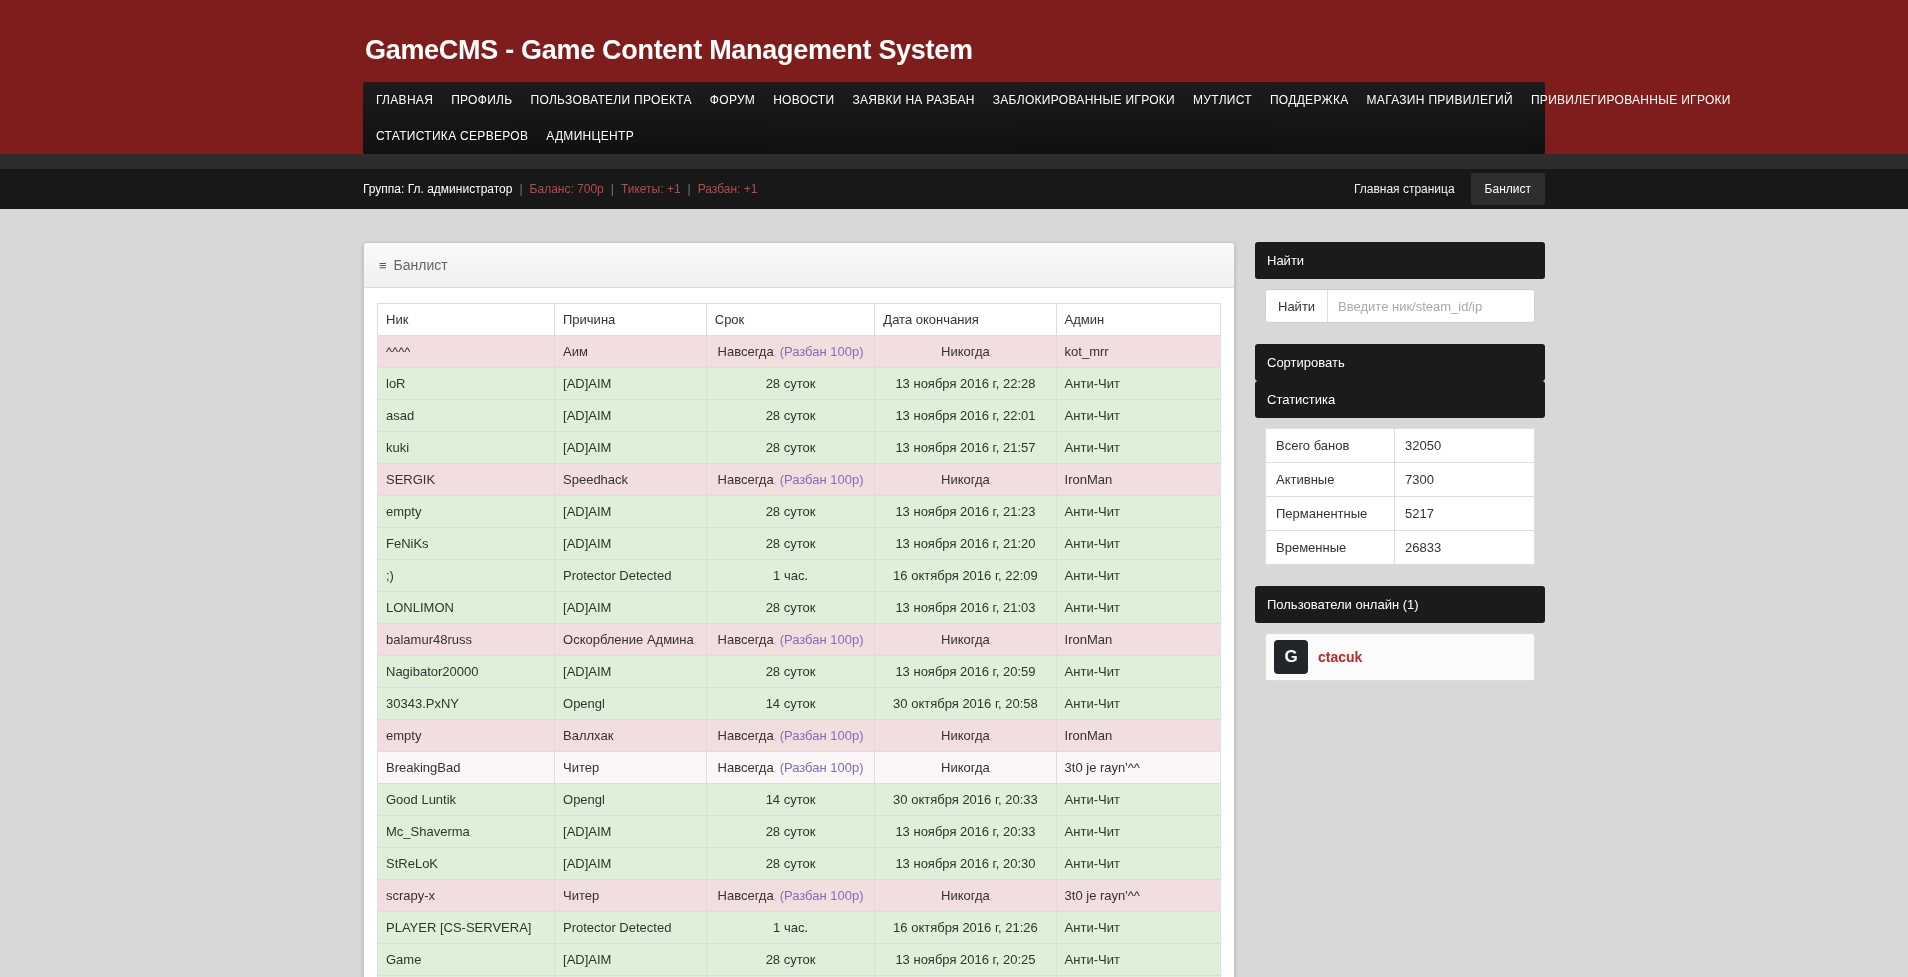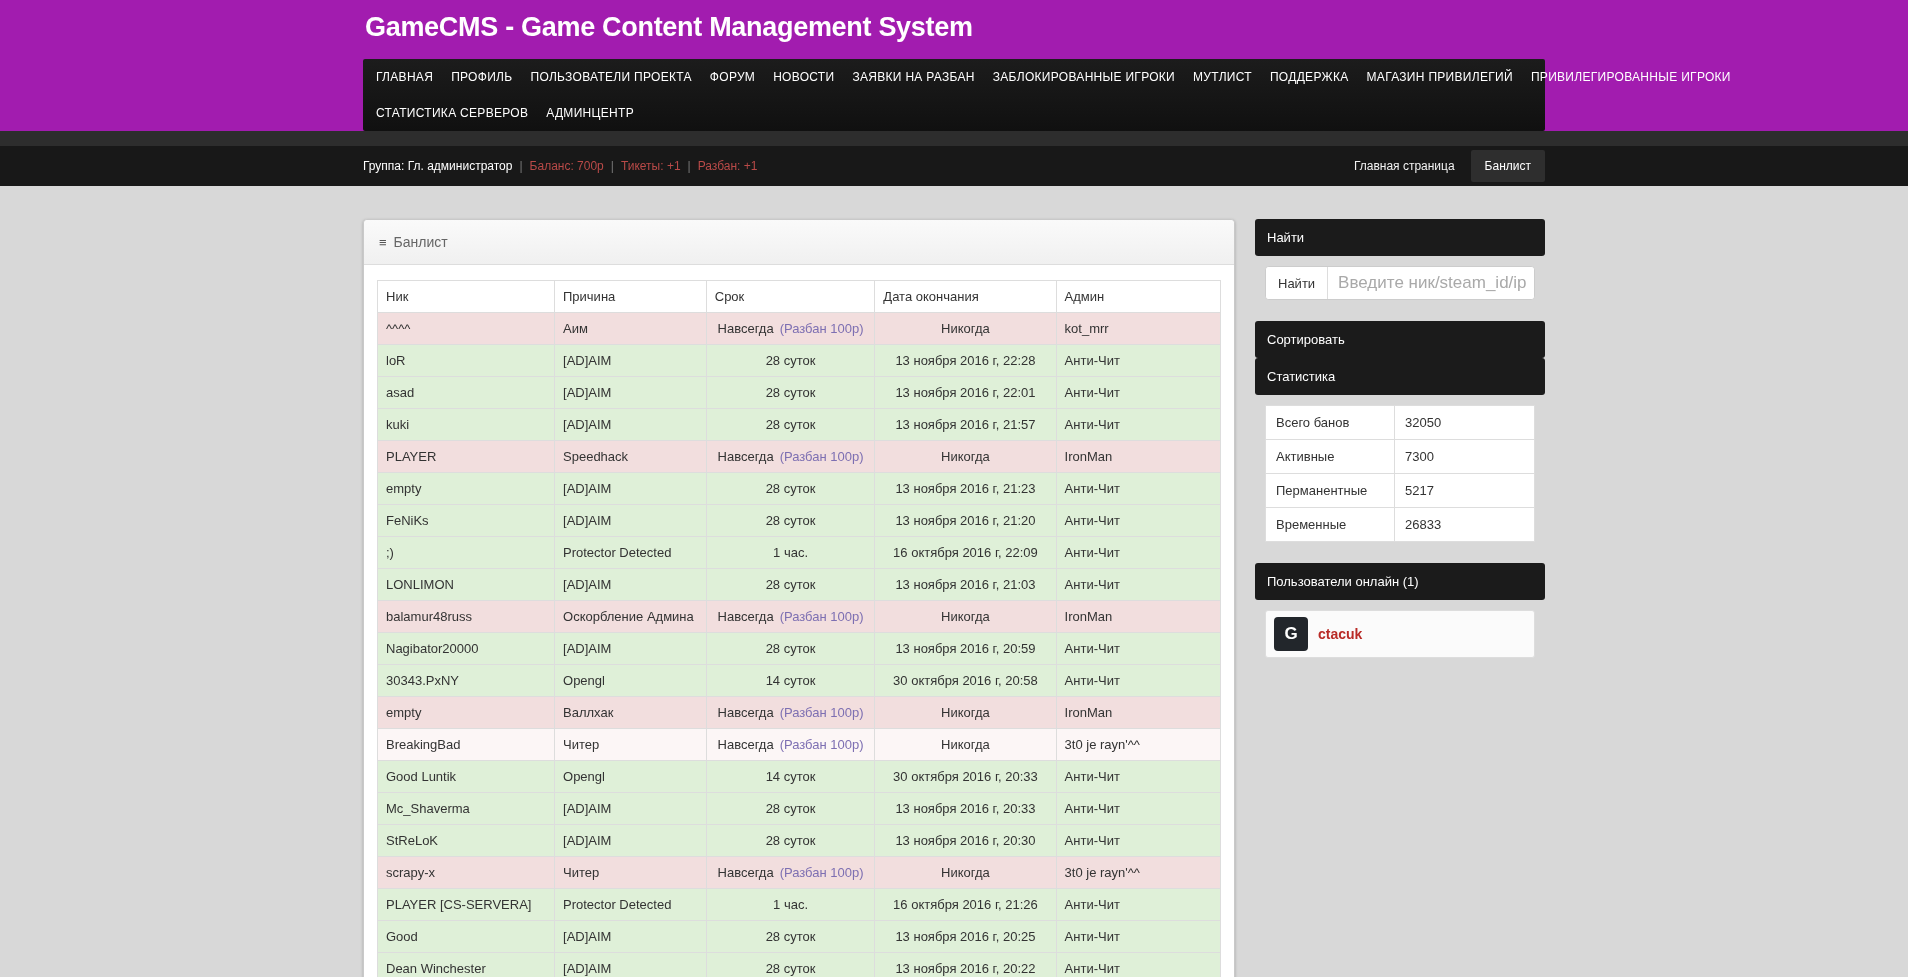--- a/index.html
+++ b/index.html
@@ -5,21 +5,21 @@
   * { box-sizing: border-box; margin: 0; padding: 0; }
   html, body { width: 1908px; height: 977px; overflow: hidden; }
   body {
     font-family: "Liberation Sans", sans-serif;
     background: #d8d8d8;
     color: #333;
   }
   .container { width: 1182px; margin: 0 auto; }
 
   
-  .dark-zone { background: #a21caf; padding-top: 12px; }
+  .dark-zone { background: #7f1d1d; padding-top: 35px; }
   .page-title {
     color: #fff; font-size: 27px; font-weight: bold;
     letter-spacing: -0.3px; margin: 0 0 16px 2px;
   }
   .navbar {
     background: linear-gradient(#1c1c1c, #101010);
     border-radius: 2px; padding: 0 4px 0 4px;
   }
   .nav-row { display: flex; flex-wrap: nowrap; height: 36px; align-items: stretch; }
   .nav-item {
@@ -91,21 +91,21 @@
     border: 1px solid #ccc; border-radius: 4px; overflow: hidden;
   }
   .search-addon {
     display: flex; align-items: center; padding: 0 12px;
     background: #fff; border-right: 1px solid #ddd;
     font-size: 13px; color: #333; cursor: pointer; border: none; border-right: 1px solid #ddd;
     font-family: "Liberation Sans", sans-serif;
   }
   .search-input {
     flex: 1; border: none; outline: none; padding: 0 10px;
-    font-size: 17px; color: #555; font-family: "Liberation Sans", sans-serif;
+    font-size: 13px; color: #555; font-family: "Liberation Sans", sans-serif;
   }
   .search-input::placeholder { color: #a9a9a9; }
 
   .server-btn {
     display: block; width: 100%; text-align: left;
     background: #5b93d3; border: 1px solid #4a7fbd; border-radius: 4px;
     color: #fff; font-size: 13px; padding: 7px 11px; cursor: pointer;
     font-family: "Liberation Sans", sans-serif;
   }
 
@@ -238,21 +238,21 @@
 
   <tr class="ban-row type-temporary">
     <td class="col-nick">kuki</td>
     <td class="col-reason">[AD]AIM</td>
     <td class="col-term"><span>28 суток</span></td>
     <td class="col-end">13 ноября 2016 г, 21:57</td>
     <td class="col-admin">Анти-Чит</td>
   </tr>
 
   <tr class="ban-row type-permanent">
-    <td class="col-nick">PLAYER</td>
+    <td class="col-nick">SERGIK</td>
     <td class="col-reason">Speedhack</td>
     <td class="col-term"><span>Навсегда</span><a class="unban-link">(Разбан 100р)</a></td>
     <td class="col-end">Никогда</td>
     <td class="col-admin">IronMan</td>
   </tr>
 
   <tr class="ban-row type-temporary">
     <td class="col-nick">empty</td>
     <td class="col-reason">[AD]AIM</td>
     <td class="col-term"><span>28 суток</span></td>
@@ -358,21 +358,21 @@
 
   <tr class="ban-row type-temporary">
     <td class="col-nick">PLAYER [CS-SERVERA]</td>
     <td class="col-reason">Protector Detected</td>
     <td class="col-term"><span>1 час.</span></td>
     <td class="col-end">16 октября 2016 г, 21:26</td>
     <td class="col-admin">Анти-Чит</td>
   </tr>
 
   <tr class="ban-row type-temporary">
-    <td class="col-nick">Good</td>
+    <td class="col-nick">Game</td>
     <td class="col-reason">[AD]AIM</td>
     <td class="col-term"><span>28 суток</span></td>
     <td class="col-end">13 ноября 2016 г, 20:25</td>
     <td class="col-admin">Анти-Чит</td>
   </tr>
 
   <tr class="ban-row type-temporary">
     <td class="col-nick">Dean Winchester</td>
     <td class="col-reason">[AD]AIM</td>
     <td class="col-term"><span>28 суток</span></td>

